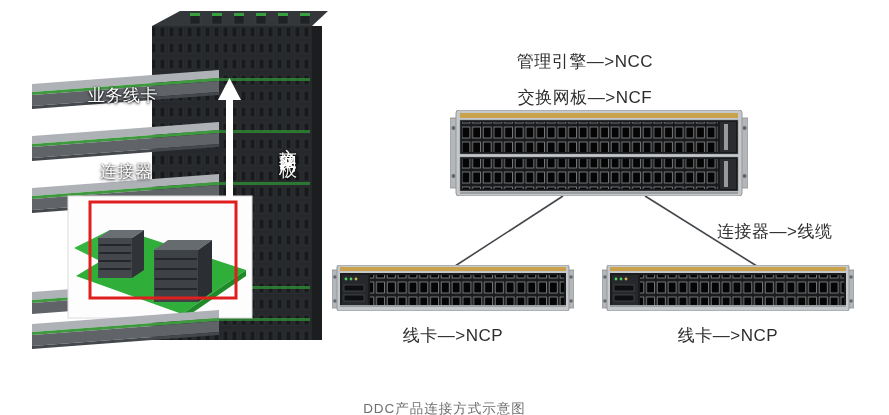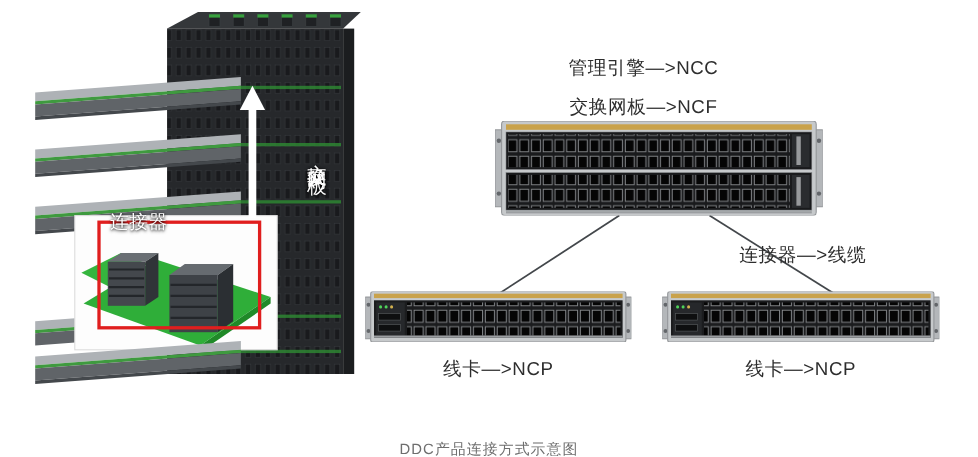--- a/index.html
+++ b/index.html
@@ -152,32 +152,33 @@
         <polygon points="18,327 205,313 205,324 18,338" fill="#606468"></polygon>
         <polygon points="18,338 205,324 205,327 18,341" fill="#44484c"></polygon>
       </g>
 
       <g>
         <rect x="212" y="90" width="7" height="100" fill="#ffffff"></rect>
         <polygon points="204,92 227,92 215.5,70" fill="#ffffff"></polygon>
       </g>
     </svg>
 
-    <div class="lbl white abs" style="left:86px;top:182px;">连接器</div>
+    <div class="lbl white abs" style="left:74px;top:76px;">业务线卡</div>
+    <div class="lbl white abs" style="left:86px;top:152px;">连接器</div>
     <div class="lbl white vert abs" style="left:262px;top:126px;height:120px;">交换网板</div>
   </div>
 
   <svg class="abs" style="left:0;top:0;pointer-events:none;" width="889" height="415" viewBox="0 0 889 415">
     <line class="conn-line" x1="563" y1="196" x2="452" y2="268"></line>
     <line class="conn-line" x1="645" y1="196" x2="760" y2="268"></line>
   </svg>
 
   <div class="lbl center abs" style="left:495px;top:50px;width:180px;">管理引擎—&gt;NCC</div>
   <div class="lbl center abs" style="left:495px;top:86px;width:180px;">交换网板—&gt;NCF</div>
-  <div class="lbl abs" style="left:672px;top:220px;">连接器—&gt;线缆</div>
+  <div class="lbl abs" style="left:717px;top:220px;">连接器—&gt;线缆</div>
 
   <div class="abs" style="left:450px;top:110px;">
     <svg width="298" height="86" viewBox="0 0 298 86">
       <defs>
         <pattern id="pgbig" width="10.66" height="15" patternUnits="userSpaceOnUse">
           <rect x="1.2" y="2" width="8" height="11" fill="#050505" stroke="#8a8d90" stroke-width="0.8"></rect>
         </pattern>
       </defs>
       <g>
         <rect x="0" y="8" width="7" height="70" fill="#b4b7ba" stroke="#8b8e91" stroke-width="0.8"></rect>

